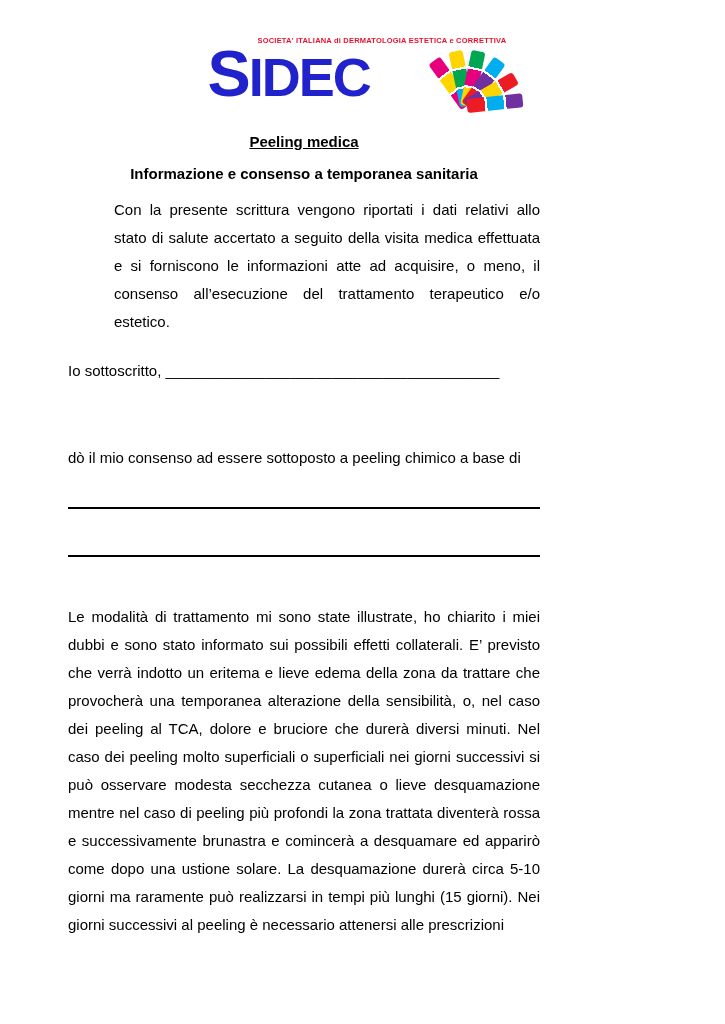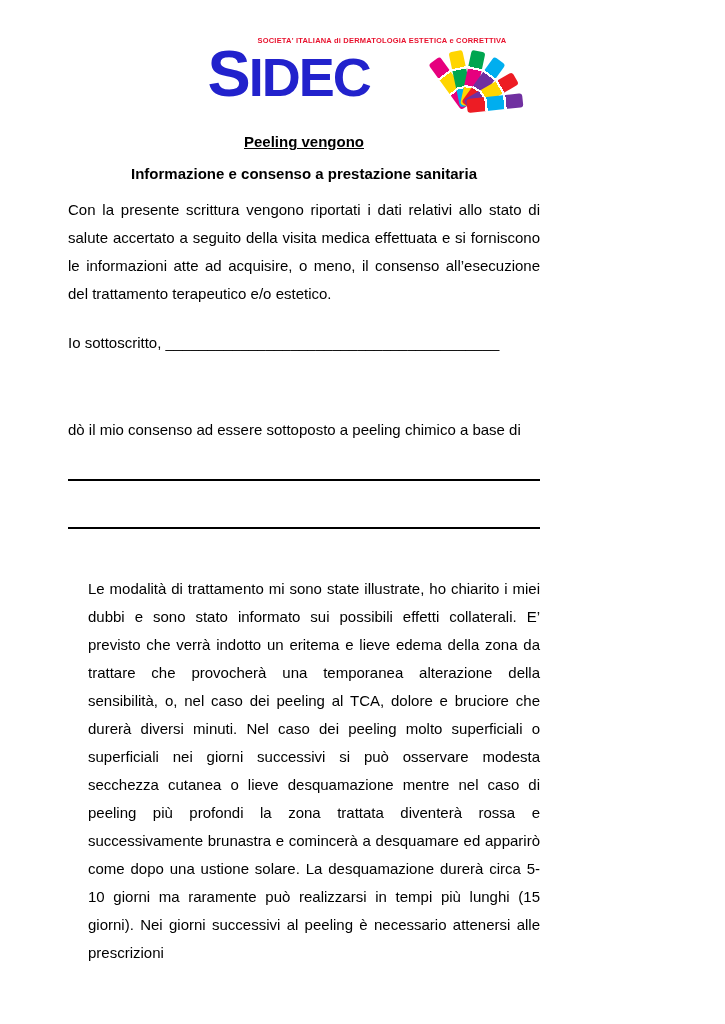--- a/index.html
+++ b/index.html
@@ -98,62 +98,62 @@
     text-align: center;
     font-size: 15px;
     font-weight: bold;
     line-height: 19px;
   }
   .para {
     font-size: 15px;
     line-height: 28px;
     text-align: justify;
   }
-  .intro   { margin-top: 13px; }
+  .intro   { margin-top: 13px; margin-left: 46px; }
   .single-line {
     font-size: 15px;
     line-height: 19px;
     white-space: nowrap;
   }
   .io        { margin-top: 25px; }
   .consenso  { margin-top: 68px; }
   .fill-line {
     border: none;
     border-top: 2px solid #000;
     height: 0;
     width: 100%;
     margin: 0;
   }
   .line1      { margin-top: 40px; }
   .trattamento{ margin-top: 56px; }
   .line2      { margin-top: 46px; }
-  .body-para  { margin-top: 46px; margin-left: 20px; }
+  .body-para  { margin-top: 46px; }
 </style>
 </head>
 <body>
 
 <div class="page">
 
   <div class="logo">
     <div class="fan">
       <div class="blade b1"></div>
       <div class="blade b2"></div>
       <div class="blade b3"></div>
       <div class="blade b4"></div>
       <div class="blade b5"></div>
       <div class="blade b6"></div>
     </div>
     <div class="logo-tagline">SOCIETA' ITALIANA di DERMATOLOGIA ESTETICA e CORRETTIVA</div>
     <div class="logo-brand">SIDEC</div>
   </div>
 
   <div class="content">
-    <div class="doc-title">Peeling vengono</div>
+    <div class="doc-title">Peeling medica</div>
 
-    <div class="doc-subtitle">Informazione e consenso a prestazione sanitaria</div>
+    <div class="doc-subtitle">Informazione e consenso a temporanea sanitaria</div>
 
     <p class="para intro">Con la presente scrittura vengono riportati i dati relativi allo stato di salute accertato a seguito della visita medica effettuata e si forniscono le informazioni atte ad acquisire, o meno, il consenso all’esecuzione del trattamento terapeutico e/o estetico.</p>
 
     <div class="single-line io">Io sottoscritto, ________________________________________</div>
 
     <div class="single-line consenso">dò il mio consenso ad essere sottoposto a peeling chimico a base di</div>
 
     <div class="fill-line line1"></div>
 
 

